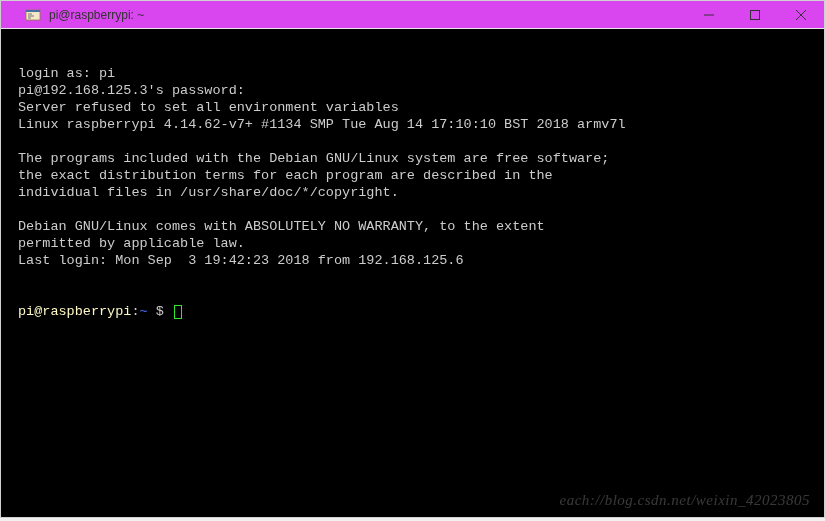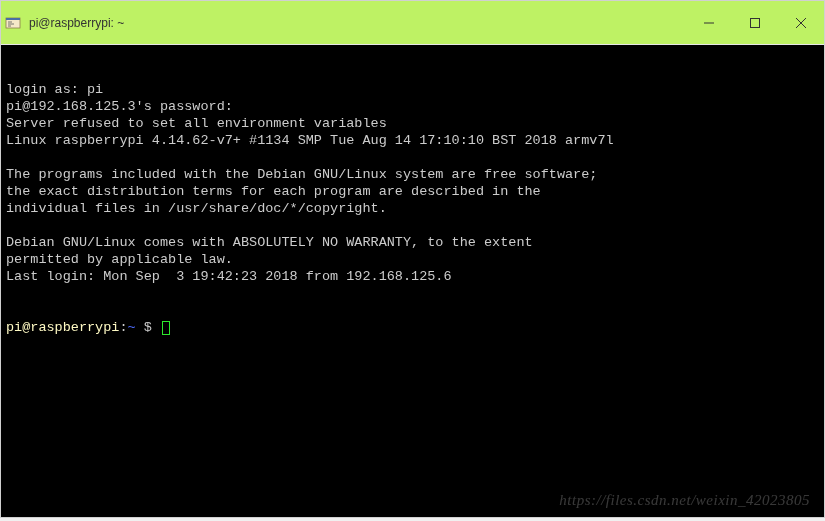--- a/index.html
+++ b/index.html
@@ -12,25 +12,25 @@
     }
     .window {
       width: 825px;
       height: 518px;
       background: #ffffff;
       border: 1px solid #d0d0d0;
       display: flex;
       flex-direction: column;
     }
     .titlebar {
-      height: 44px;
-      background: #bef264;
+      height: 28px;
+      background: #d946ef;
       display: flex;
       align-items: center;
-      padding-left: 4px;
+      padding-left: 24px;
       border-bottom: 1px solid #e8e8e8;
     }
     .titlebar-icon {
       width: 16px;
       height: 16px;
       margin-right: 8px;
       display: flex;
       align-items: center;
       justify-content: center;
     }
@@ -53,21 +53,21 @@
       font-size: 10px;
       cursor: pointer;
     }
     .terminal {
       flex: 1;
       background: #000000;
       color: #cccccc;
       font-family: "Consolas", "Courier New", monospace;
       font-size: 13.5px;
       line-height: 17px;
-      padding: 2px 5px;
+      padding: 2px 17px;
       white-space: pre;
       overflow: hidden;
       position: relative;
     }
     .term-line { white-space: pre-wrap; word-break: break-all; }
     .prompt-user { color: #fef9c3; }
     .prompt-colon { color: #cccccc; }
     .prompt-path { color: #4f6dff; }
     .prompt-dollar { color: #cccccc; }
     .cursor {
@@ -120,15 +120,15 @@
             <line x1="0" y1="0" x2="10" y2="10" stroke="#333" stroke-width="1"></line>
             <line x1="10" y1="0" x2="0" y2="10" stroke="#333" stroke-width="1"></line>
           </svg>
       </div>
     </div>
   </div>
 
   <div class="terminal">
     <div id="term-lines"><div class="term-line">login as: pi</div><div class="term-line">pi@192.168.125.3's password:</div><div class="term-line">Server refused to set all environment variables</div><div class="term-line">Linux raspberrypi 4.14.62-v7+ #1134 SMP Tue Aug 14 17:10:10 BST 2018 armv7l</div><div class="term-line">&nbsp;</div><div class="term-line">The programs included with the Debian GNU/Linux system are free software;</div><div class="term-line">the exact distribution terms for each program are described in the</div><div class="term-line">individual files in /usr/share/doc/*/copyright.</div><div class="term-line">&nbsp;</div><div class="term-line">Debian GNU/Linux comes with ABSOLUTELY NO WARRANTY, to the extent</div><div class="term-line">permitted by applicable law.</div><div class="term-line">Last login: Mon Sep  3 19:42:23 2018 from 192.168.125.6</div></div>
     <div class="term-line"><span class="prompt-user">pi@raspberrypi</span><span class="prompt-colon">:</span><span class="prompt-path">~</span><span class="prompt-dollar"> $ </span><span class="cursor"></span></div>
-    <div class="watermark">https://files.csdn.net/weixin_42023805</div>
+    <div class="watermark">each://blog.csdn.net/weixin_42023805</div>
   </div>
 </div>
 
 </body></html>

